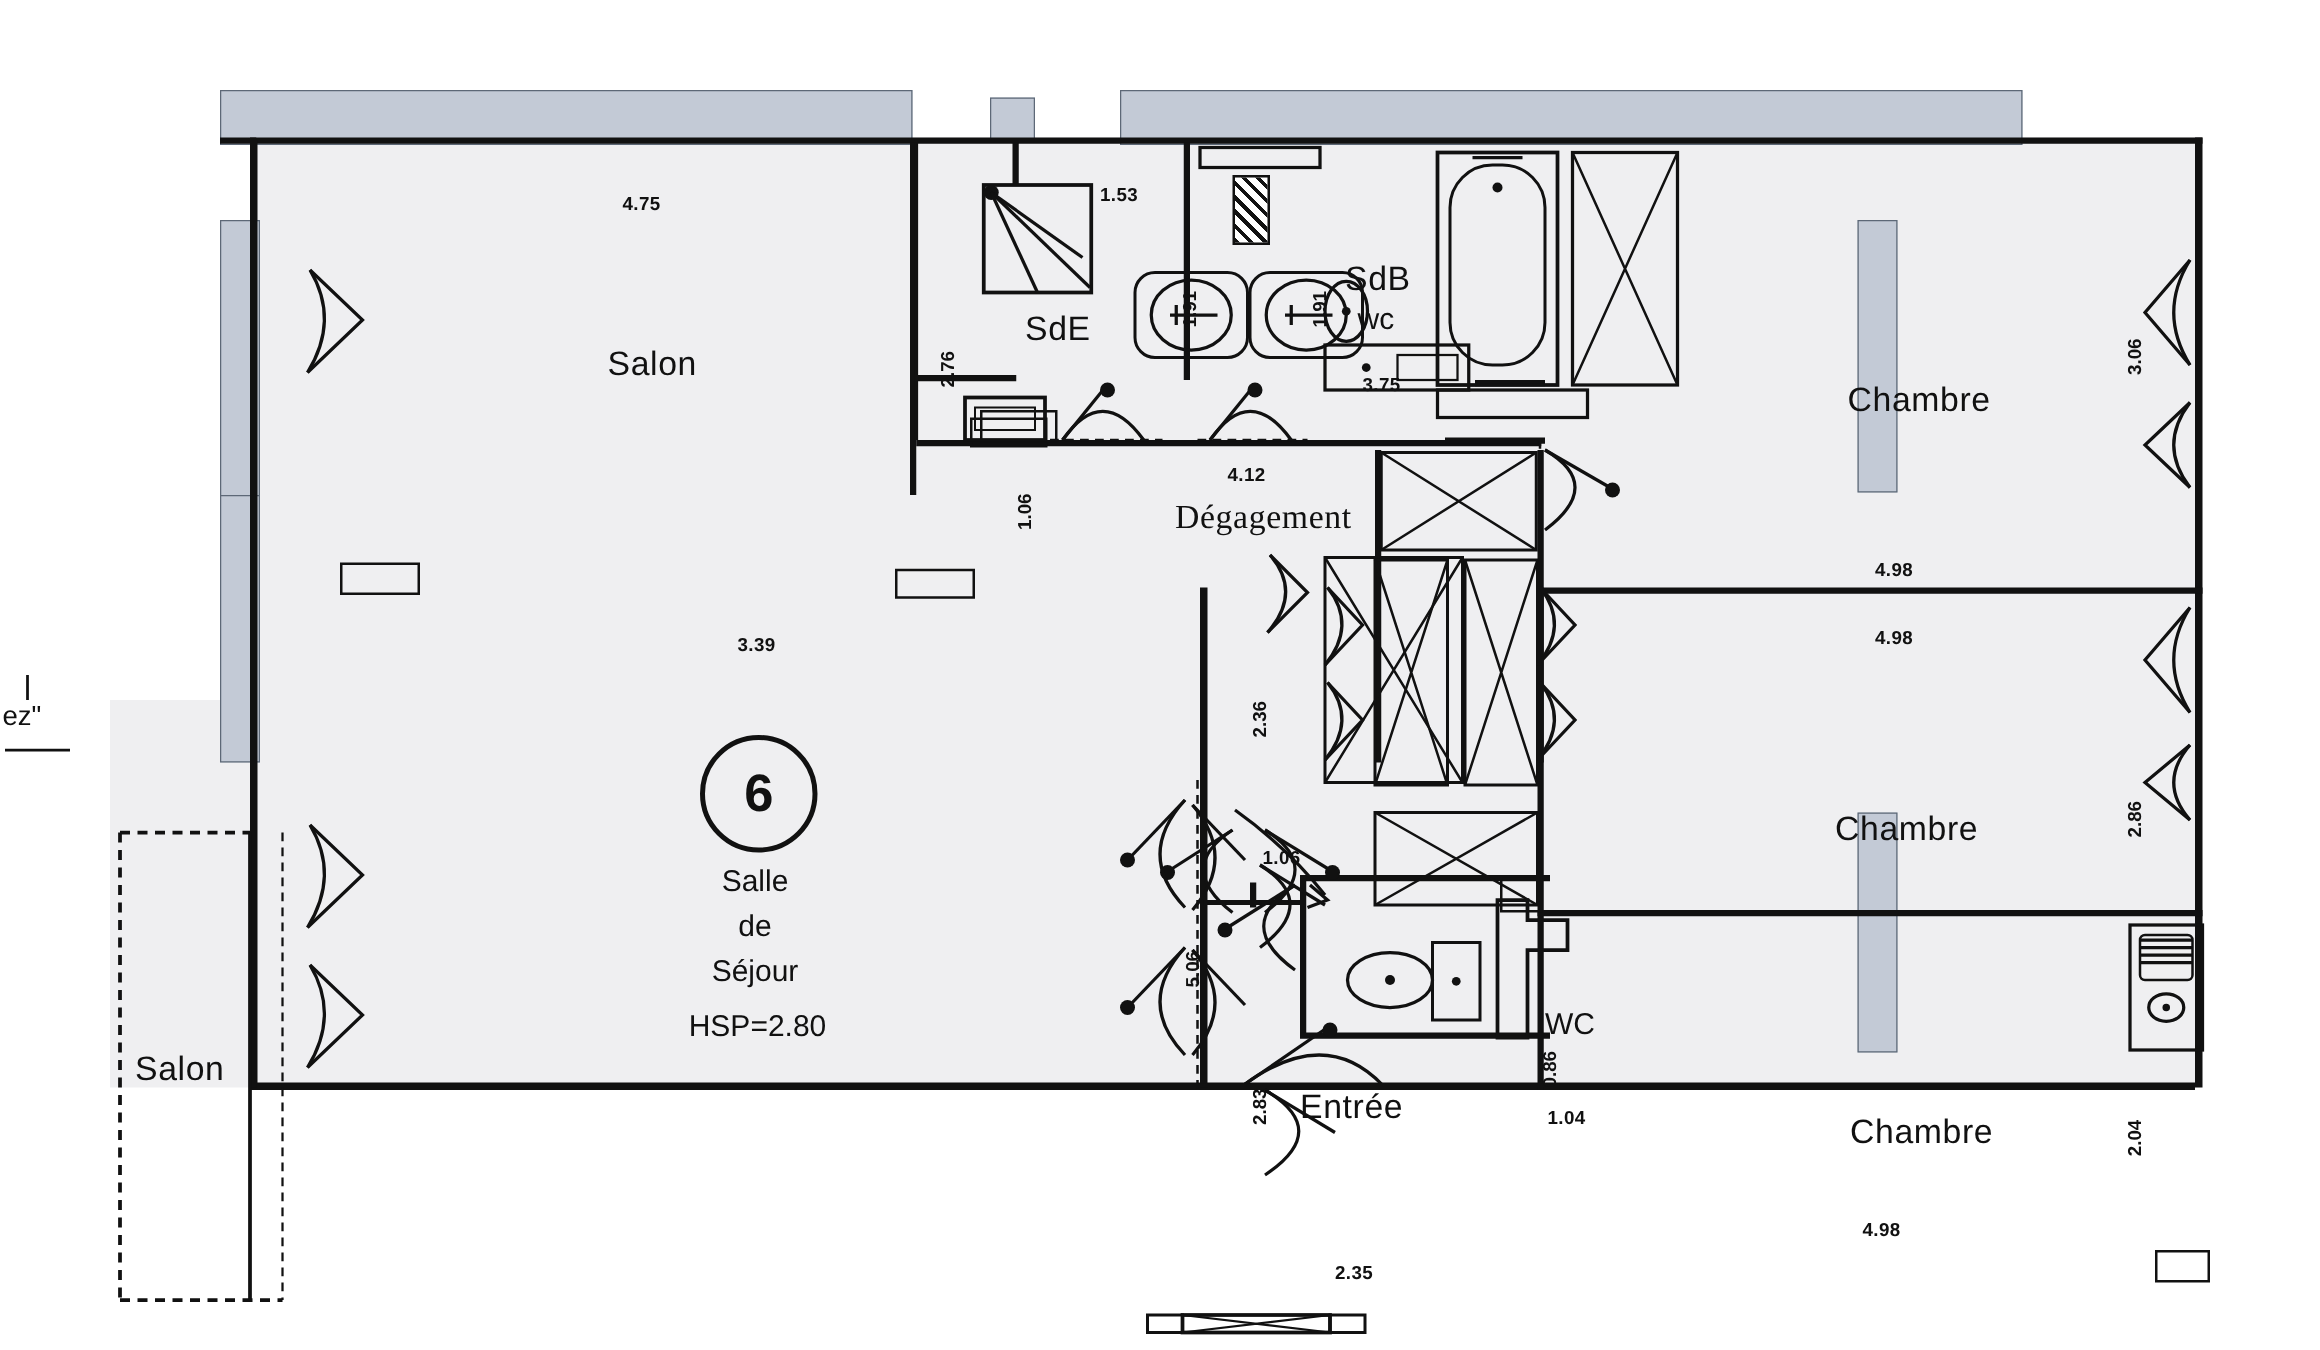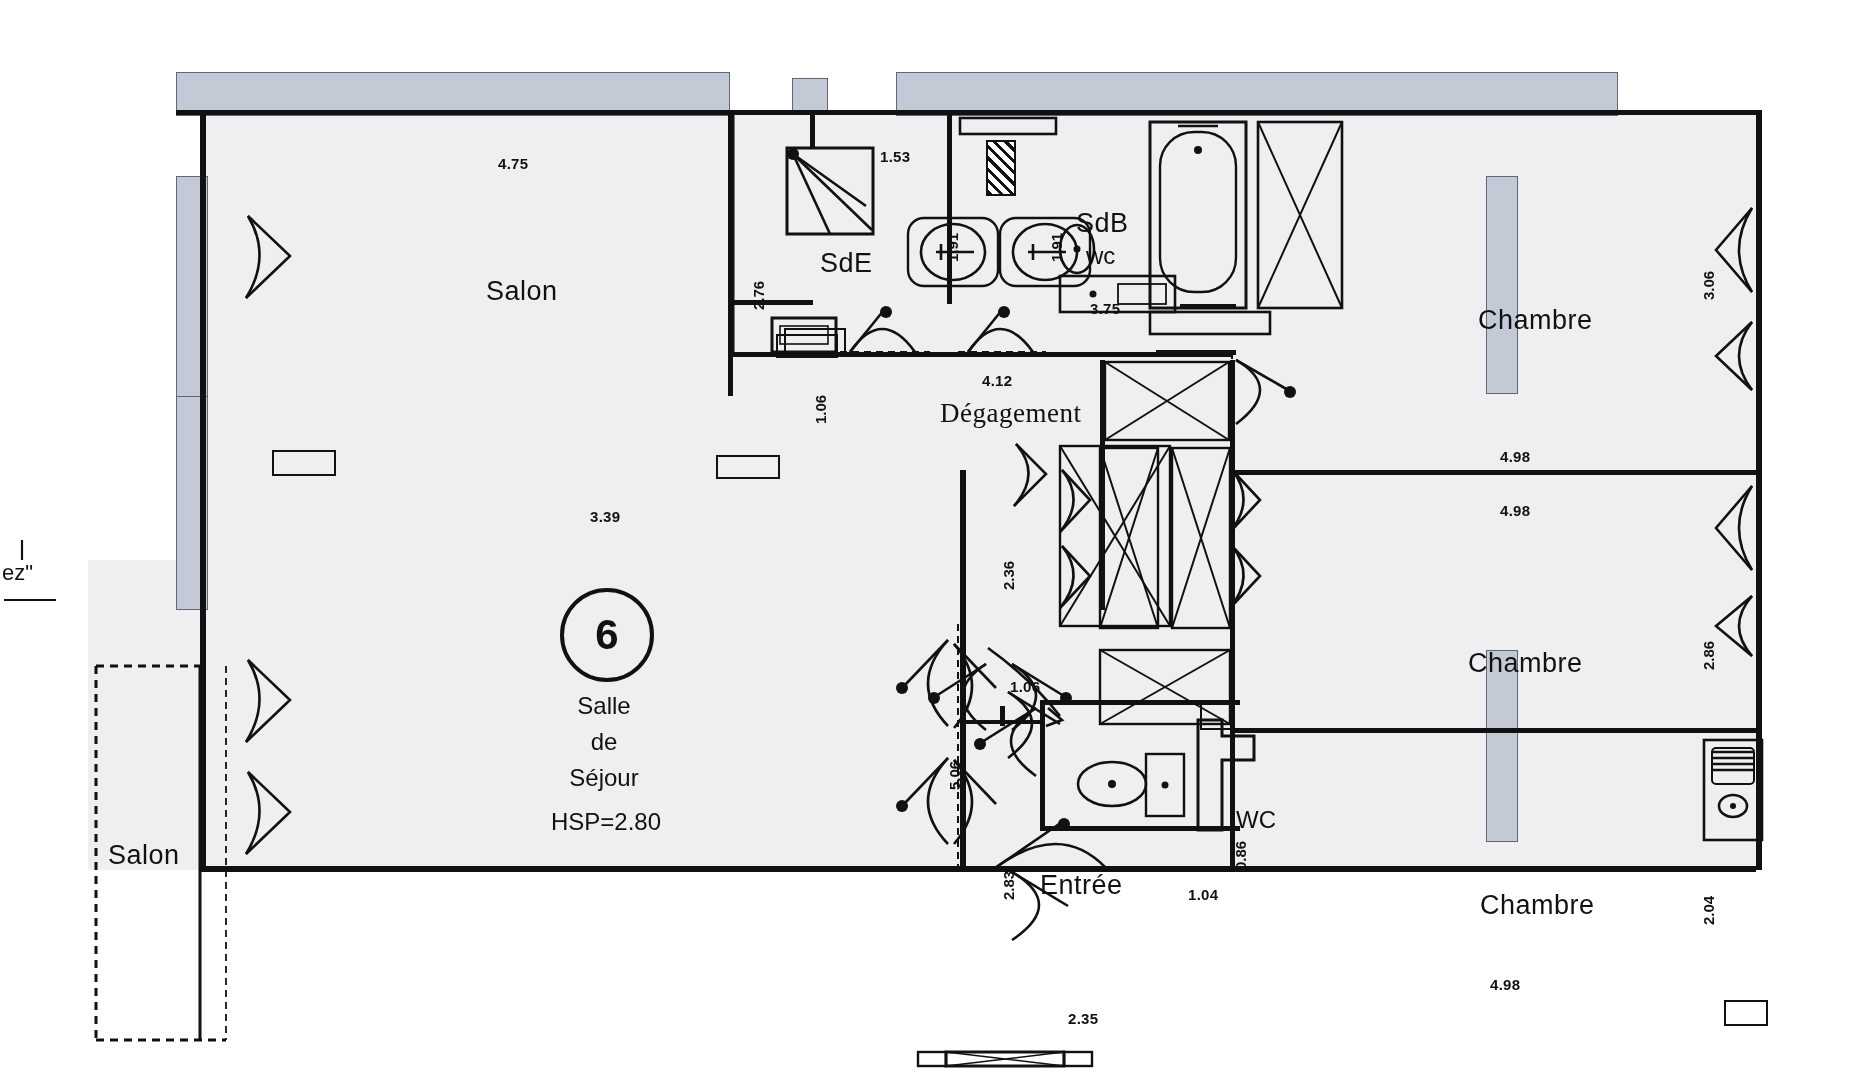--- a/index.html
+++ b/index.html
@@ -289,21 +289,21 @@
   <div class="lbl room" style="left:1468px;top:648px;">Chambre</div>
   <div class="lbl dim" style="left:1500px;top:502px;">4.98</div>
   <div class="lbl dim-v" style="left:1700px;top:670px;">2.86</div>
 
   <div class="lbl room" style="left:1040px;top:870px;">Entrée</div>
   <div class="lbl dim-v" style="left:1000px;top:900px;">2.83</div>
   <div class="lbl dim" style="left:1068px;top:1010px;">2.35</div>
 
   <div class="lbl room-sm" style="left:1236px;top:806px;">WC</div>
   <div class="lbl dim-v" style="left:1232px;top:870px;">0.86</div>
-  <div class="lbl dim" style="left:1188px;top:886px;">1.04</div>
+  <div class="lbl dim" style="left:1238px;top:886px;">1.04</div>
 
   <div class="lbl room" style="left:1480px;top:890px;">Chambre</div>
   <div class="lbl dim-v" style="left:1700px;top:925px;">2.04</div>
   <div class="lbl dim" style="left:1490px;top:976px;">4.98</div>
 
   <div class="lbl room" style="left:108px;top:840px;">Salon</div>
 
 </div>
 
 </body></html>

